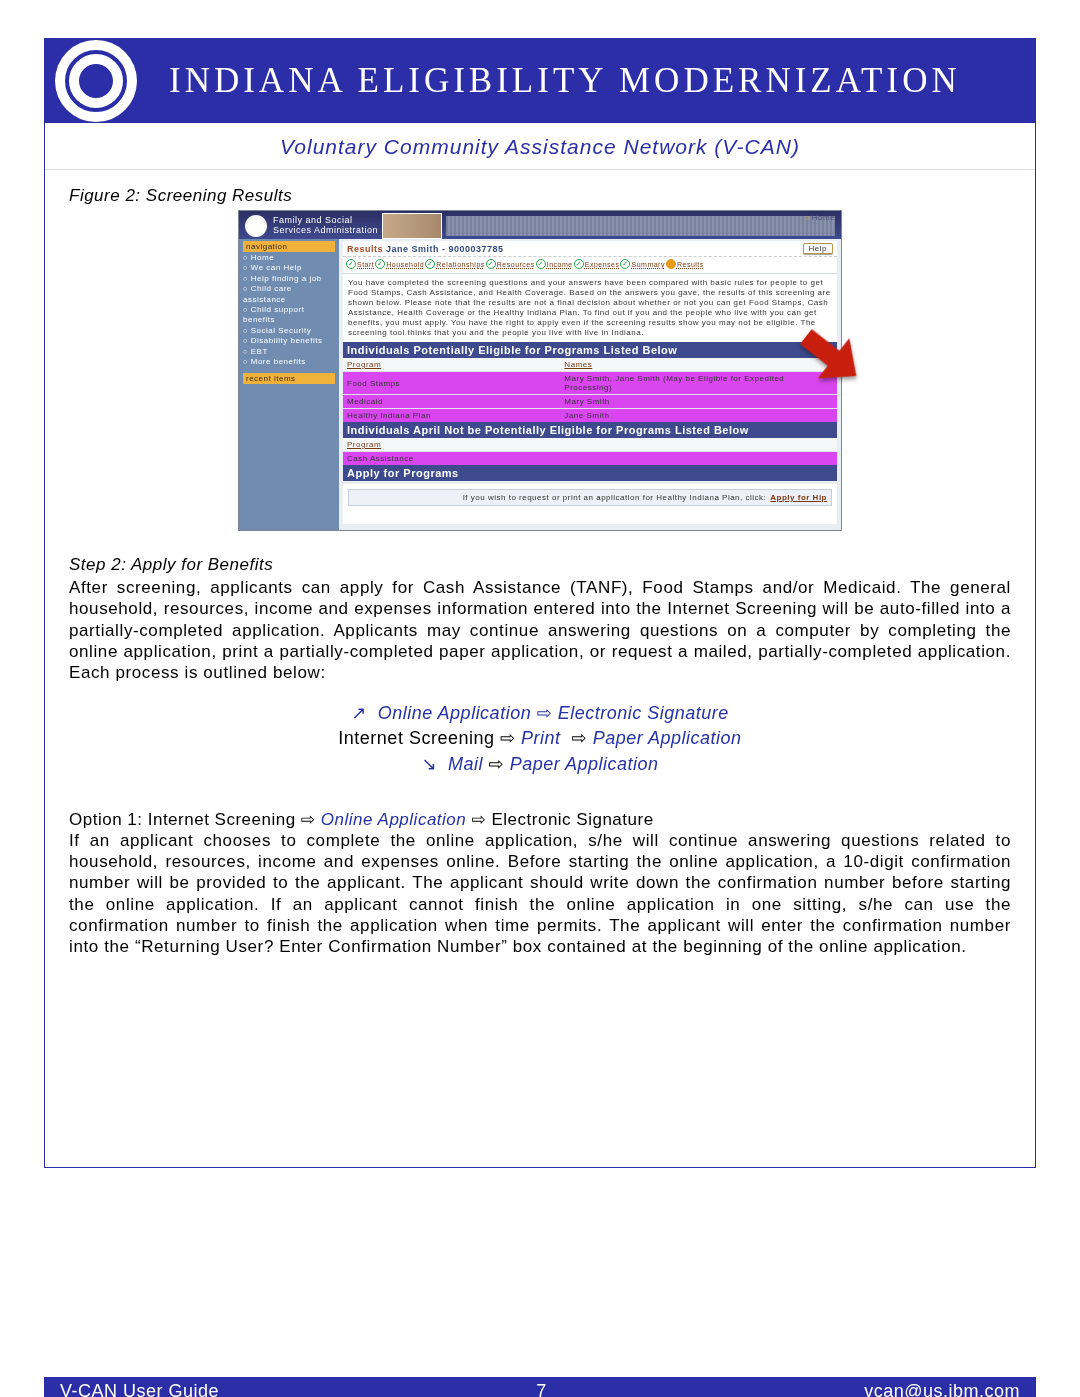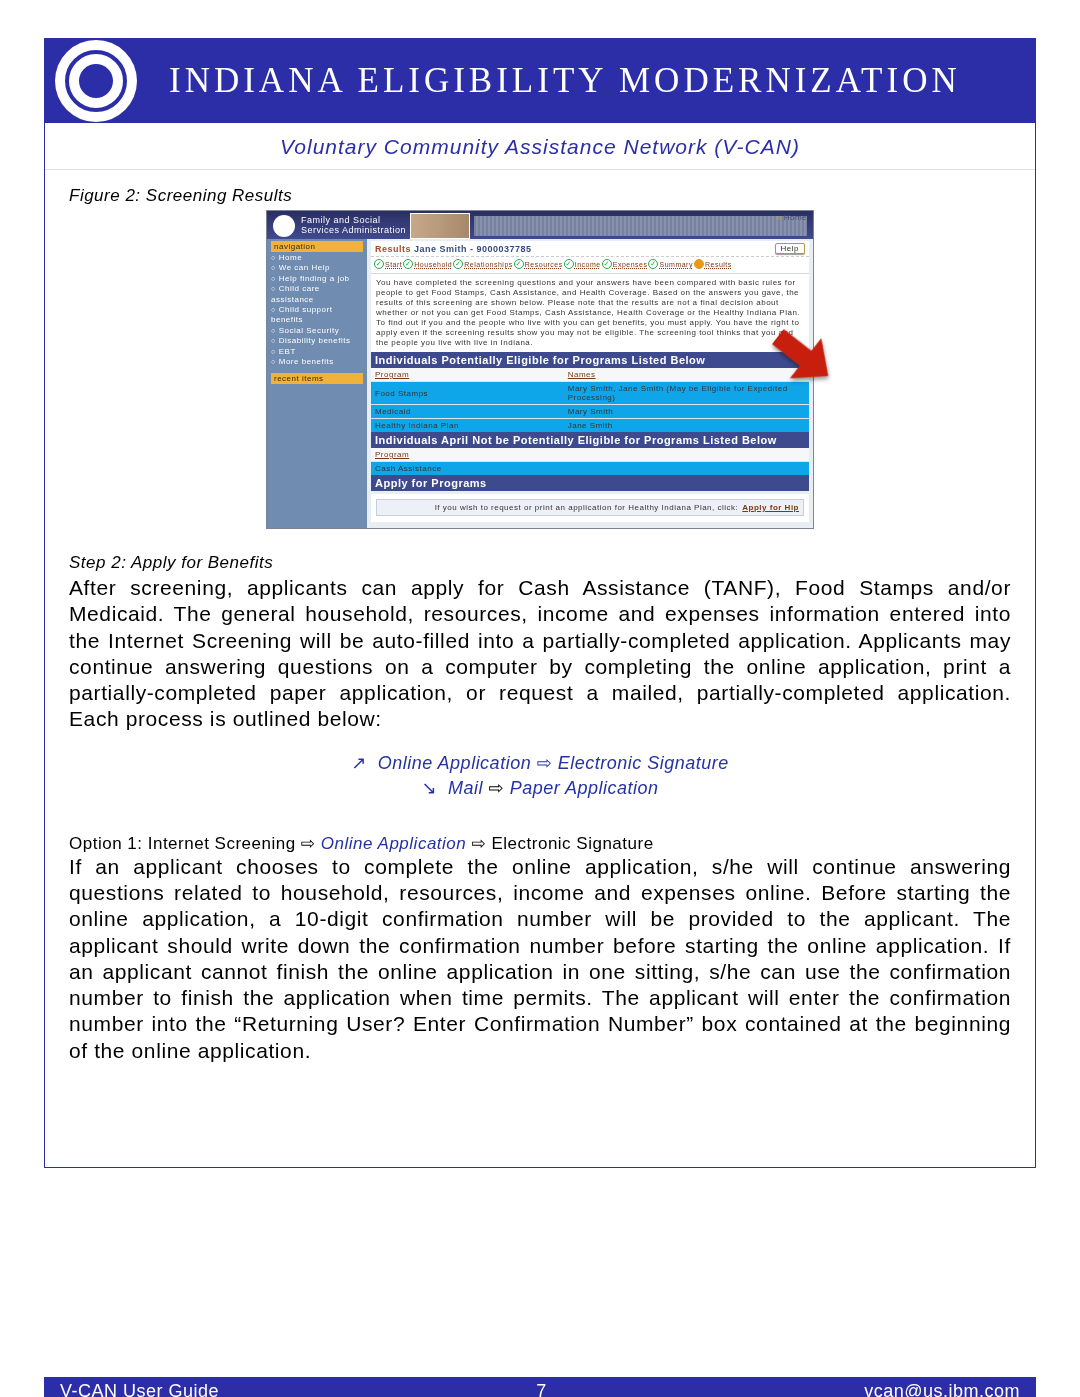--- a/index.html
+++ b/index.html
@@ -12,21 +12,21 @@
   .seal-inner { width:62px; height:62px; border-radius:50%; border:4px solid #2b2ea7; background:#fff; position:relative; }
   .seal-inner::after { content:""; position:absolute; inset:10px; border-radius:50%; background:#2b2ea7; }
   .banner h1 { font-family: "Times New Roman", serif; font-variant: small-caps; letter-spacing:4px; font-weight:500; font-size:35px; margin-left:10px; white-space:nowrap; }
 
   .subtitle { text-align:center; font-style:italic; color:#2b2ea7; font-size:21px; letter-spacing:1px; padding:12px 0 10px 0; border-bottom:1px solid #dfe0ef; }
 
   .body-text { padding:12px 24px 0 24px; font-size:17px; letter-spacing:0.5px; color:#000; }
   .fig-caption { font-style:italic; font-size:17px; margin:4px 0 2px 0; }
 
   
-  .screenshot-wrap { width:548px; margin:4px auto 0 auto; position:relative; }
+  .screenshot-wrap { width:604px; margin:4px auto 0 auto; position:relative; }
   .ss { border:1px solid #7c8596; font-size:9px; font-family: Tahoma, Verdana, sans-serif; color:#333; background:#fff; }
   .ss-topbar { background:linear-gradient(#2a2f62,#404a8f); color:#fff; display:flex; align-items:center; padding:2px 6px 0 6px; position:relative; height:28px; }
   .ss-logo { width:22px; height:22px; border-radius:50%; background:#fff; margin-right:6px; display:inline-block; }
   .ss-topbar-title { line-height:1.05; font-size:9px; margin-top:-1px; }
   .ss-photo { width:60px; height:26px; background:linear-gradient(90deg,#c7a98a,#a7886b); margin-left:4px; border:1px solid #fff; }
   .ss-topbar-stripe { flex:1; height:20px; background:repeating-linear-gradient(90deg,#78829e,#78829e 2px,#8891ab 2px,#8891ab 4px); margin-left:4px; }
   .ss-home { position:absolute; top:2px; right:6px; font-size:8px; }
   .ss-home a { color:#4a4a7a; text-decoration:none; }
   .ss-home::before { content:"\25CB"; color:#f1b000; margin-right:2px; }
 
@@ -45,35 +45,35 @@
   .ss-steps { background:#fff; padding:2px 3px 4px 3px; font-size:8px; display:flex; flex-wrap:wrap; gap:2px 1px; border-bottom:1px solid #d4d9e2; }
   .step { display:inline-flex; align-items:center; }
   .step .chk { width:10px; height:10px; border-radius:50%; border:1px solid #2a4; background:#fff; display:inline-flex; align-items:center; justify-content:center; margin-right:1px; font-size:7px; color:#2a4; }
   .step.completed .chk::before { content:"\2713"; }
   .step.current .chk { border-color:#e79a15; background:#e79a15; }
   .step a { color:#7a3813; text-decoration:underline dotted; font-size:7px; }
 
   .ss-intro { background:#fff; font-size:8px; padding:4px 5px; line-height:1.25; }
 
   .bar-head { background:#3d4a8e; color:#fff; font-weight:bold; font-size:11px; padding:2px 4px; }
-  table.elig { width:100%; border-collapse:collapse; font-size:8px; background:#0ea5e9; }
+  table.elig { width:100%; border-collapse:collapse; font-size:8px; background:#d946ef; }
   table.elig th { text-align:left; color:#7a3813; text-decoration:underline; padding:2px 4px; font-weight:normal; background:#f6f7f9; }
   table.elig td { padding:2px 4px; border-top:1px solid #e0e3e9; }
   table.elig td:first-child { width:44%; }
 
   .apply-box { background:#fff; margin-top:3px; padding:5px 5px 3px 5px; }
-  .apply-item { border:1px solid #c7cddc; background:#edf1f7; padding:3px 4px; margin-bottom:3px; display:flex; font-size:8px; }
+  .apply-item { border:1px solid #c7cddc; background:#edf1f7; padding:3px 4px; margin-bottom:15px; display:flex; font-size:8px; }
   .apply-item .txt { flex:1; text-align:right; padding-right:4px; color:#333; }
   .apply-item a { color:#7a3813; text-decoration:underline; white-space:nowrap;font-weight:bold; }
 
   .red-arrow { position:absolute; top:116px; right:-26px; width:64px; height:48px; transform:rotate(38deg); filter:drop-shadow(2px 2px 2px rgba(0,0,0,0.4)); }
   .red-arrow svg polygon { fill:#c81e0e; }
 
   .step-heading { font-style:italic; font-size:17px; margin:24px 0 2px 0; }
-  .para { font-size:21px; text-align:justify; line-height:1.25; letter-spacing:0.6px; }
+  .para { font-size:17px; text-align:justify; line-height:1.25; letter-spacing:0.6px; }
 
   .flow { text-align:center; font-size:18px; font-style:italic; margin:18px auto 32px auto; line-height:1.4; }
   .flow .lbl { font-style:normal; }
   .flow .blue { color:#2532a6; }
   .arrow-sym { font-style:normal; }
 
   .opt-heading { font-size:17px; margin-top:4px; }
   .opt-heading .blue { color:#2532a6; font-style:italic; }
 
   .footer { position:absolute; left:44px; right:44px; bottom:30px; height:28px; background:#2b2ea7; color:#fff; display:flex; align-items:center; justify-content:space-between; padding:0 16px; font-size:18px; letter-spacing:0.5px; }
@@ -225,20 +225,27 @@
       <div class="para">After screening, applicants can apply for Cash Assistance (TANF), Food Stamps and/or Medicaid. The general household, resources, income and expenses information entered into the Internet Screening will be auto-filled into a partially-completed application. Applicants may continue answering questions on a computer by completing the online application, print a partially-completed paper application, or request a mailed, partially-completed application. Each process is outlined below:</div>
 
       <div class="flow">
         <div>
           <span class="blue arrow-sym">↗</span>&nbsp;
           <span class="blue">Online Application</span>
           <span class="blue arrow-sym">⇨</span>
           <span class="blue">Electronic Signature</span>
         </div>
         <div>
+          <span class="lbl">Internet Screening </span>
+          <span class="arrow-sym">⇨</span>
+          <span class="blue">Print</span>
+          &nbsp;<span class="arrow-sym">⇨</span>
+          <span class="blue">Paper Application</span>
+        </div>
+        <div>
           <span class="blue arrow-sym">↘</span>&nbsp;
           <span class="blue">Mail</span>
           <span class="arrow-sym">⇨</span>
           <span class="blue">Paper Application</span>
         </div>
       </div>
 
       <div class="opt-heading">
         <span>Option 1:  Internet Screening </span>
         <span class="arrow-sym">⇨</span>

